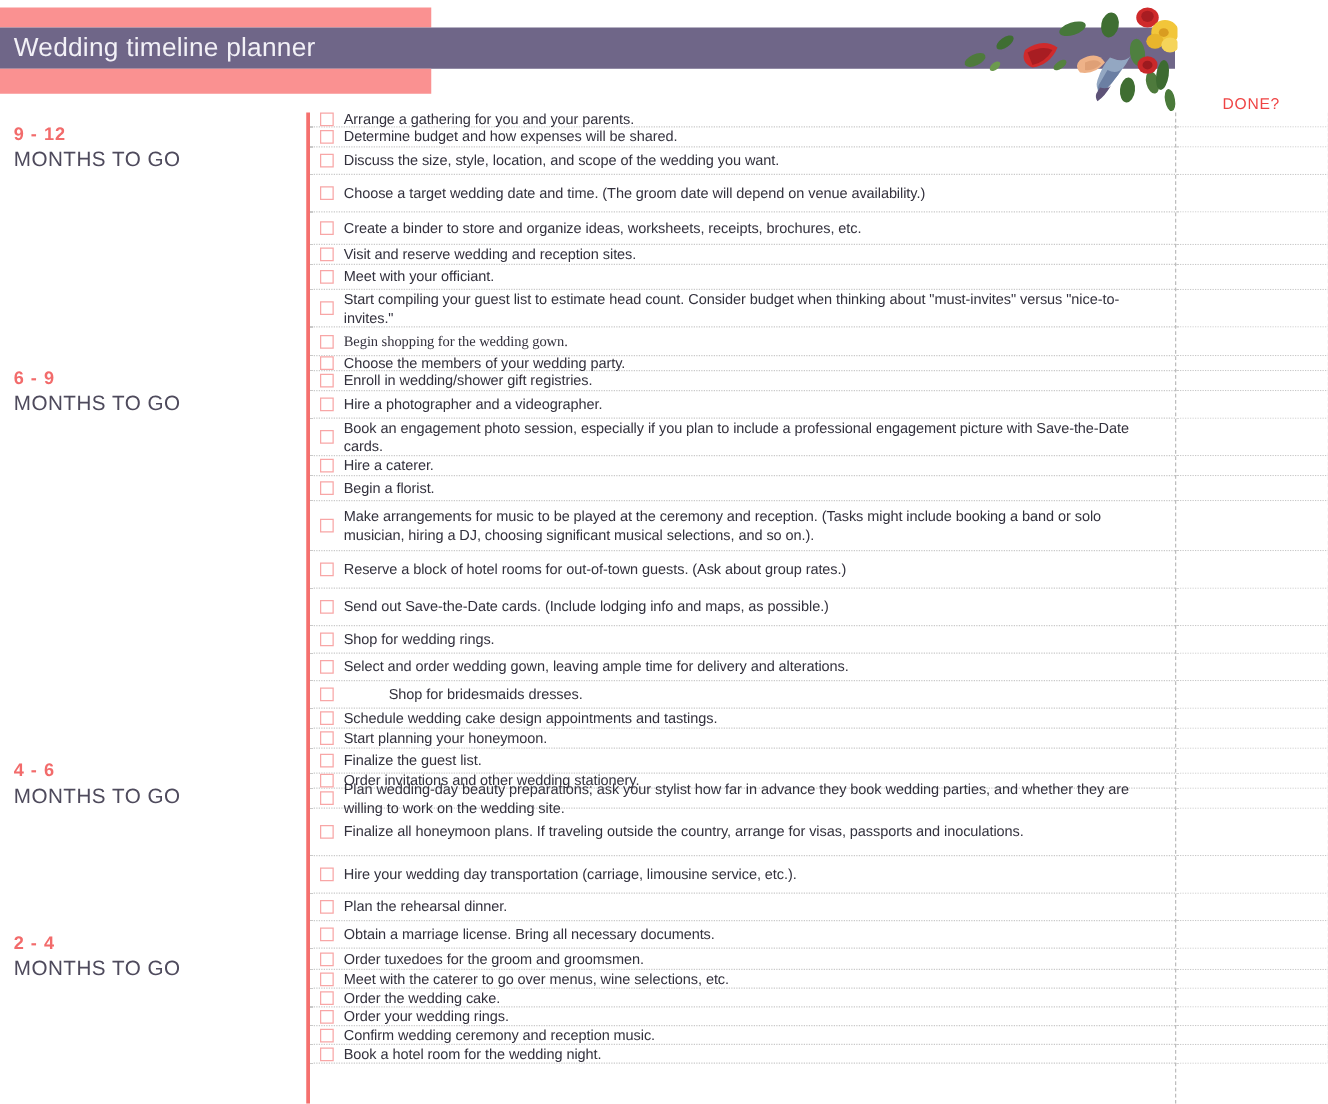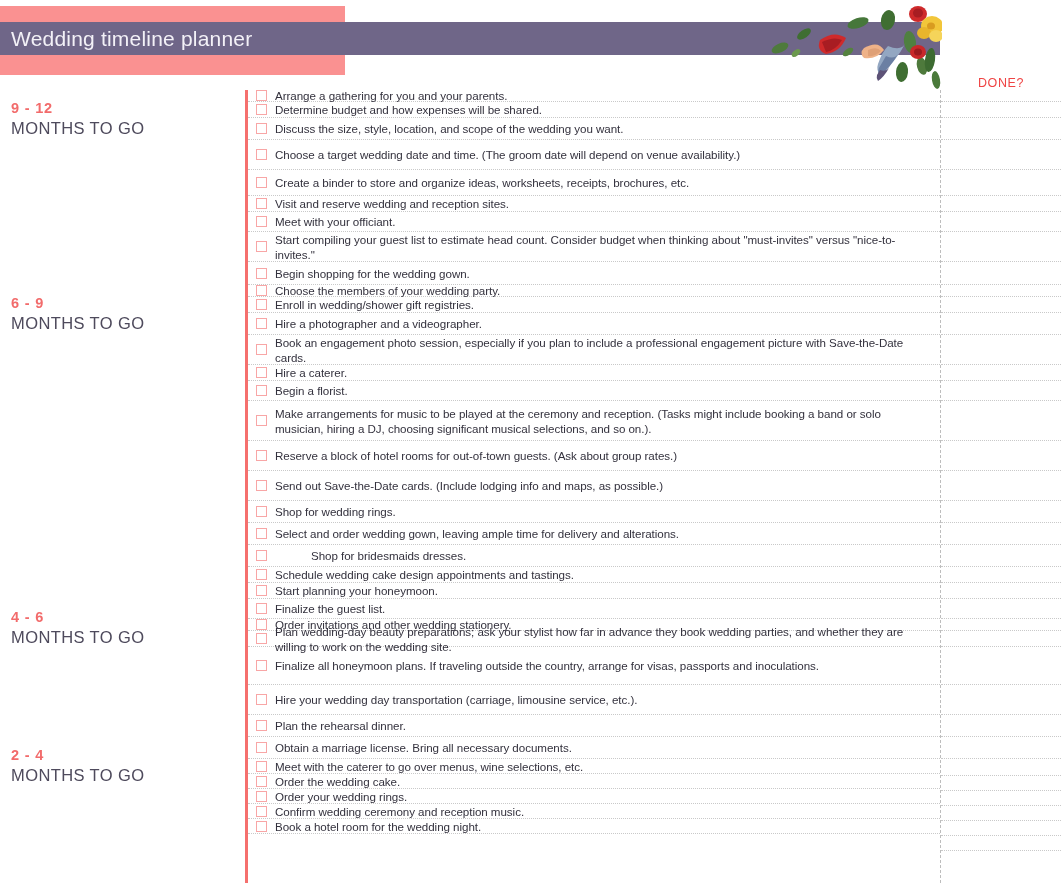--- a/index.html
+++ b/index.html
@@ -254,21 +254,21 @@
         <div class="task-text">Visit and reserve wedding and reception sites.</div>
       </div>
       <div class="row" style="height: 20px;">
         <div class="cb"></div>
         <div class="task-text">Meet with your officiant.</div>
       </div>
       <div class="row" style="height: 30px;">
         <div class="cb"></div>
         <div class="task-text">Start compiling your guest list to estimate head count. Consider budget when thinking about "must-invites" versus "nice-to-invites."</div>
       </div>
-      <div class="row" style="height: 23px;">
+      <div class="row" style="height: 23px; font-family: Liberation Serif, serif;">
         <div class="cb"></div>
         <div class="task-text">Begin shopping for the wedding gown.</div>
       </div>
       <div class="row" style="height: 12px;">
         <div class="cb"></div>
         <div class="task-text">Choose the members of your wedding party.</div>
       </div>
       <div class="row" style="height: 16px;">
         <div class="cb"></div>
         <div class="task-text">Enroll in wedding/shower gift registries.</div>
@@ -341,20 +341,24 @@
         <div class="cb"></div>
         <div class="task-text">Hire your wedding day transportation (carriage, limousine service, etc.).</div>
       </div>
       <div class="row" style="height: 22px;">
         <div class="cb"></div>
         <div class="task-text">Plan the rehearsal dinner.</div>
       </div>
       <div class="row" style="height: 22px;">
         <div class="cb"></div>
         <div class="task-text">Obtain a marriage license. Bring all necessary documents.</div>
+      </div>
+      <div class="row" style="height: 17px;">
+        <div class="cb"></div>
+        <div class="task-text">Order tuxedoes for the groom and groomsmen.</div>
       </div>
       <div class="row" style="height: 15px;">
         <div class="cb"></div>
         <div class="task-text">Meet with the caterer to go over menus, wine selections, etc.</div>
       </div>
       <div class="row" style="height: 15px;">
         <div class="cb"></div>
         <div class="task-text">Order the wedding cake.</div>
       </div>
       <div class="row" style="height: 15px;">

